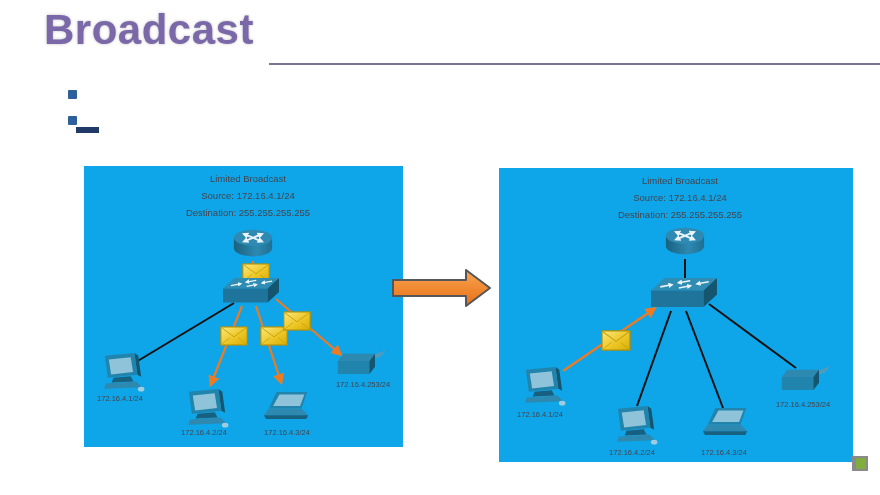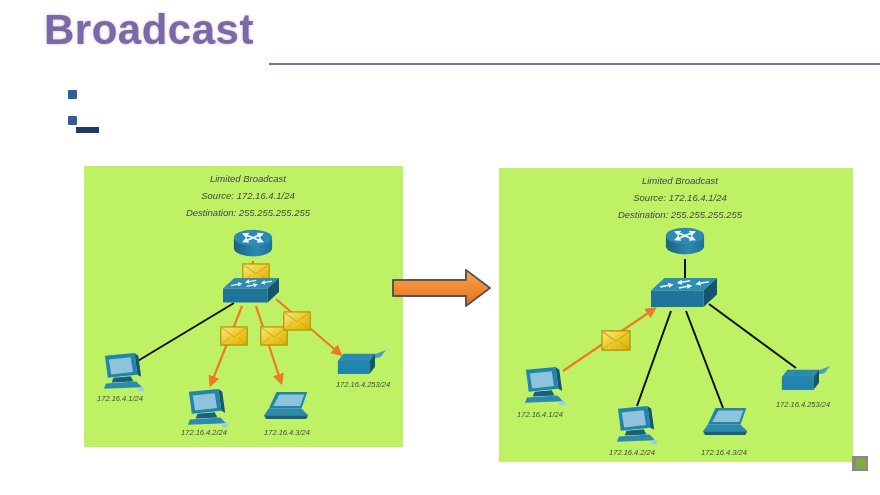--- a/index.html
+++ b/index.html
@@ -10,21 +10,21 @@
   .slide-title{position:absolute;left:24px;top:6px;font-size:42px;font-weight:bold;
                color:#7a68a8;letter-spacing:.5px;
                text-shadow:0 0 3px rgba(110,110,115,.45);}
   .title-rule{position:absolute;left:249px;top:63px;width:631px;height:2px;background:#7e7294;}
   .bullet-sq{position:absolute;width:9px;height:9px;background:#2d5f9b;border-radius:1px;}
   #bullet-1{left:48px;top:90px;}
   #bullet-2{left:48px;top:116px;}
   .navy-bar{position:absolute;left:56px;top:127px;width:23px;height:6px;background:#1f3a66;}
 
   
-  .card{position:absolute;background:#bef264;font-style:italic;}
+  .card{position:absolute;background:#0ea5e9;}
   #card-left{left:64px;top:166px;width:319px;height:281px;}
   #card-right{left:479px;top:168px;width:354px;height:294px;}
   .diag-head{font-size:9.5px;fill:#45454d;}
   .dev-label{font-size:7.5px;fill:#45454d;}
   .black-link{stroke:#111111;stroke-width:2;}
   .orange-link{stroke:#ee7b22;stroke-width:2.2;}
 
   
   #big-arrow{position:absolute;left:370px;top:268px;}
 

